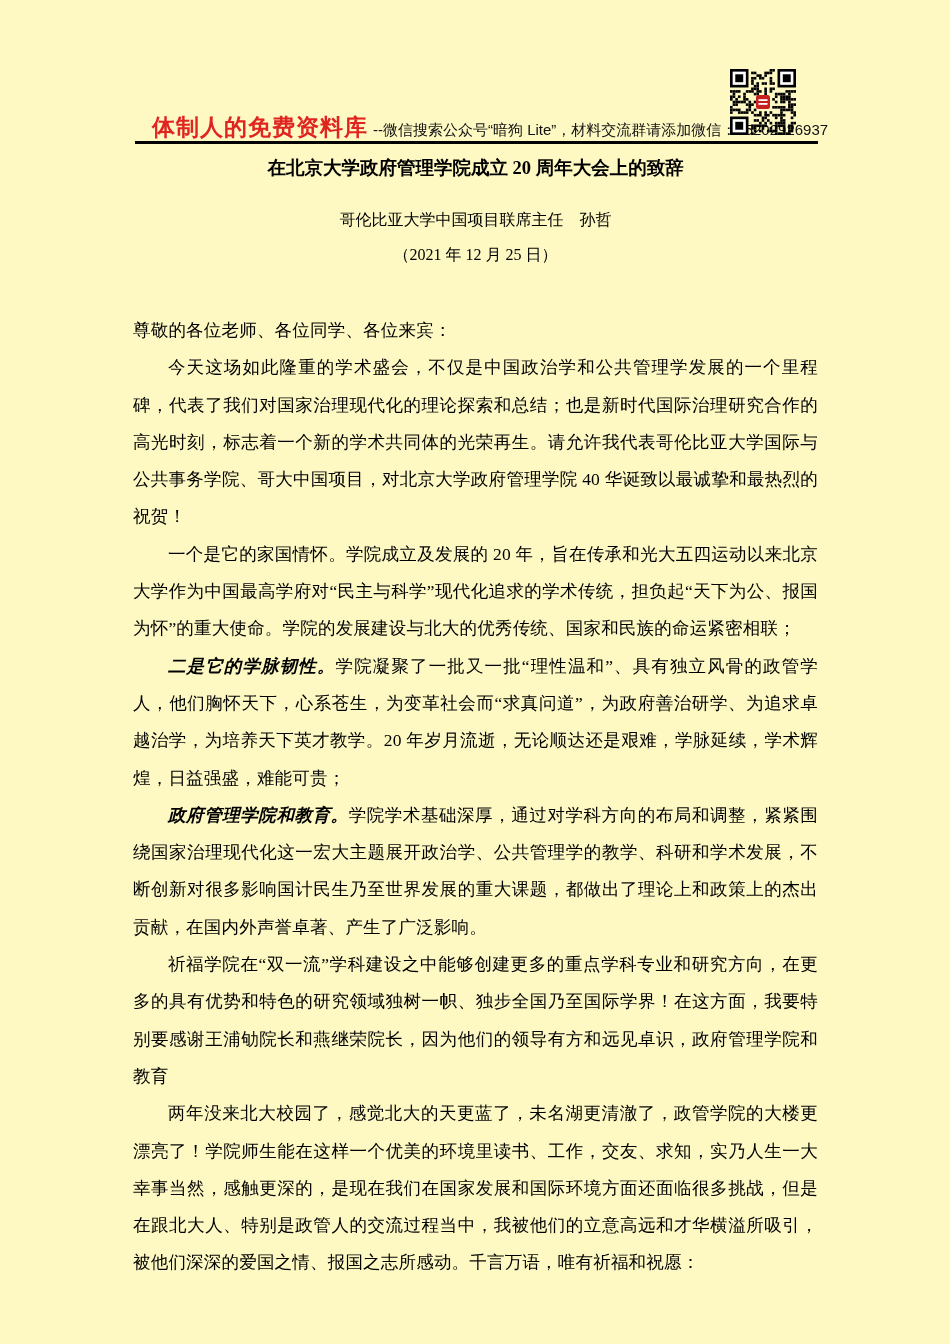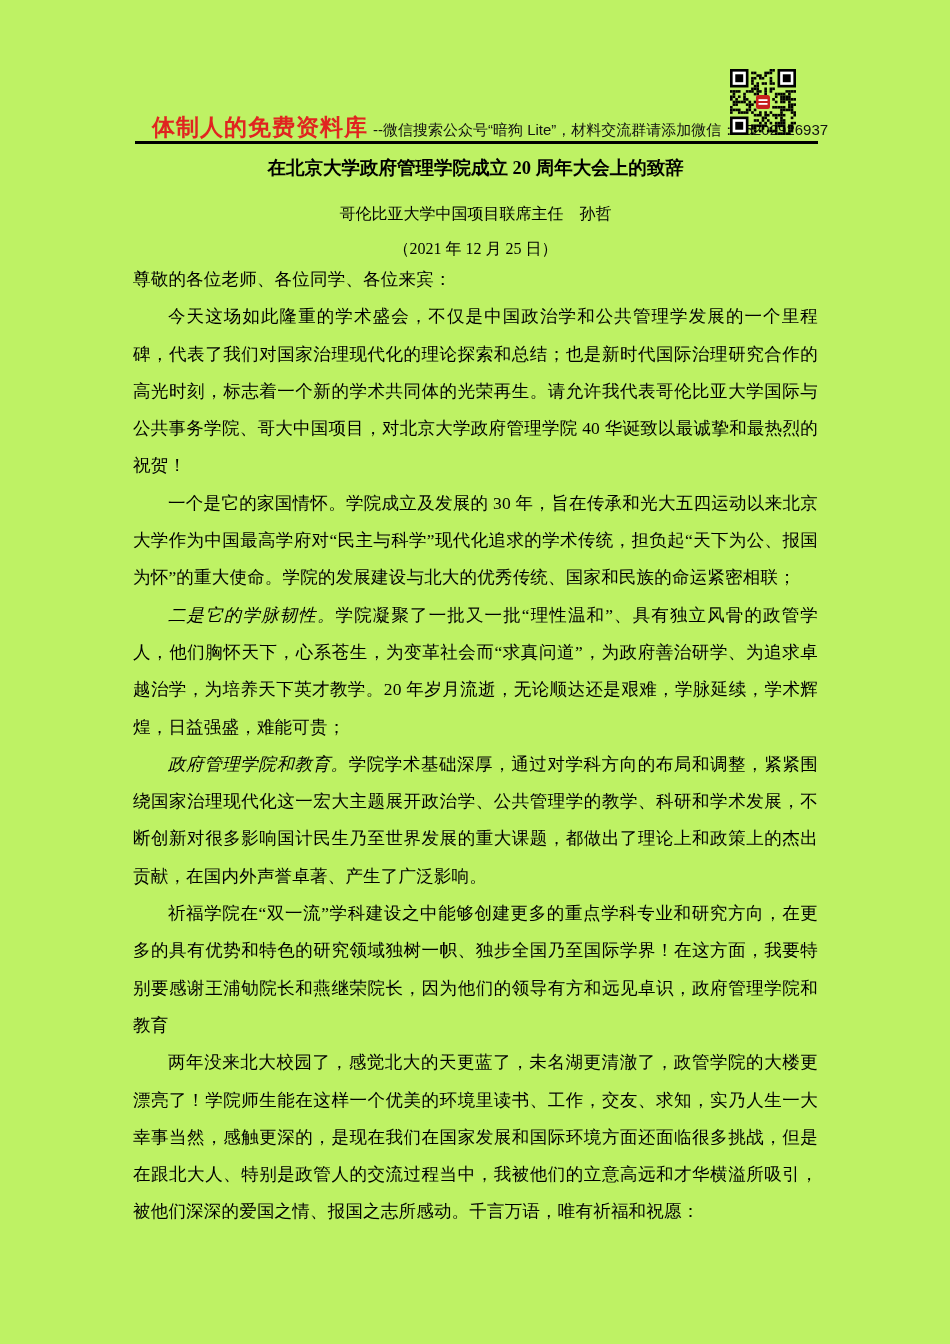--- a/index.html
+++ b/index.html
@@ -1,21 +1,21 @@
 <!DOCTYPE html>
 <html><head>
 <meta charset="utf-8">
 <style>
   * { margin: 0; padding: 0; box-sizing: border-box; }
   html, body { background: #ffffff; }
   .page {
     position: relative;
     width: 950px;
     height: 1344px;
-    background: #bef264;
+    background: #fef9c3;
     margin: 0 auto;
     overflow: hidden;
     font-family: "Liberation Serif", "DejaVu Serif", serif;
     color: #000000;
   }
   
   .header-text {
     position: absolute;
     left: 152px;
     top: 112px;
@@ -57,44 +57,45 @@
     top: 156px;
     width: 685px;
   }
   .doc-title {
     font-size: 18.5px;
     font-weight: bold;
     text-align: center;
     line-height: 25px;
   }
   .doc-author {
-    margin-top: 21px;
+    margin-top: 27px;
     font-size: 16px;
     text-align: center;
     line-height: 24px;
   }
   .doc-date {
     margin-top: 11px;
     font-size: 16px;
     text-align: center;
     line-height: 24px;
   }
   .doc-body {
+    margin-top: 45px;
   }
   .doc-body p {
     font-size: 17.5px;
     line-height: 37.3px;
     text-align: justify;
     text-justify: inter-ideograph;
     letter-spacing: 0.2px;
   }
   p.salutation { text-indent: 0; }
   p.para { text-indent: 2em; }
   .lead {
-    font-weight: normal;
+    font-weight: bold;
     font-style: italic;
   }
 </style>
 </head>
 <body>
 
 <div class="page">
 
   <div class="header-text">
     <span class="brand" style="color: rgb(224, 36, 32);">体制人的免费资料库</span>
@@ -315,21 +316,21 @@
 
   <div class="doc">
     <div class="doc-title">在北京大学政府管理学院成立 20 周年大会上的致辞</div>
     <div class="doc-author">哥伦比亚大学中国项目联席主任　孙哲</div>
     <div class="doc-date">（2021 年 12 月 25 日）</div>
 
     <div class="doc-body" id="doc-body">
       <p class="salutation">尊敬的各位老师、各位同学、各位来宾：</p>
 
     <p class="para">今天这场如此隆重的学术盛会，不仅是中国政治学和公共管理学发展的一个里程碑，代表了我们对国家治理现代化的理论探索和总结；也是新时代国际治理研究合作的高光时刻，标志着一个新的学术共同体的光荣再生。请允许我代表哥伦比亚大学国际与公共事务学院、哥大中国项目，对北京大学政府管理学院 40 华诞致以最诚挚和最热烈的祝贺！</p>
-        <p class="para">一个是它的家国情怀。学院成立及发展的 30 年，旨在传承和光大五四运动以来北京大学作为中国最高学府对“民主与科学”现代化追求的学术传统，担负起“天下为公、报国为怀”的重大使命。学院的发展建设与北大的优秀传统、国家和民族的命运紧密相联；</p>
+        <p class="para">一个是它的家国情怀。学院成立及发展的 20 年，旨在传承和光大五四运动以来北京大学作为中国最高学府对“民主与科学”现代化追求的学术传统，担负起“天下为公、报国为怀”的重大使命。学院的发展建设与北大的优秀传统、国家和民族的命运紧密相联；</p>
         <p class="para"><span class="lead">二是它的学脉韧性。</span>学院凝聚了一批又一批“理性温和”、具有独立风骨的政管学人，他们胸怀天下，心系苍生，为变革社会而“求真问道”，为政府善治研学、为追求卓越治学，为培养天下英才教学。20 年岁月流逝，无论顺达还是艰难，学脉延续，学术辉煌，日益强盛，难能可贵；</p>
         <p class="para"><span class="lead">政府管理学院和教育。</span>学院学术基础深厚，通过对学科方向的布局和调整，紧紧围绕国家治理现代化这一宏大主题展开政治学、公共管理学的教学、科研和学术发展，不断创新对很多影响国计民生乃至世界发展的重大课题，都做出了理论上和政策上的杰出贡献，在国内外声誉卓著、产生了广泛影响。</p>
         <p class="para">祈福学院在“双一流”学科建设之中能够创建更多的重点学科专业和研究方向，在更多的具有优势和特色的研究领域独树一帜、独步全国乃至国际学界！在这方面，我要特别要感谢王浦劬院长和燕继荣院长，因为他们的领导有方和远见卓识，政府管理学院和教育</p>
         <p class="para">两年没来北大校园了，感觉北大的天更蓝了，未名湖更清澈了，政管学院的大楼更漂亮了！学院师生能在这样一个优美的环境里读书、工作，交友、求知，实乃人生一大幸事当然，感触更深的，是现在我们在国家发展和国际环境方面还面临很多挑战，但是在跟北大人、特别是政管人的交流过程当中，我被他们的立意高远和才华横溢所吸引，被他们深深的爱国之情、报国之志所感动。千言万语，唯有祈福和祝愿：</p>
       </div>
   </div>
 
 </div>
 
 </body></html>

